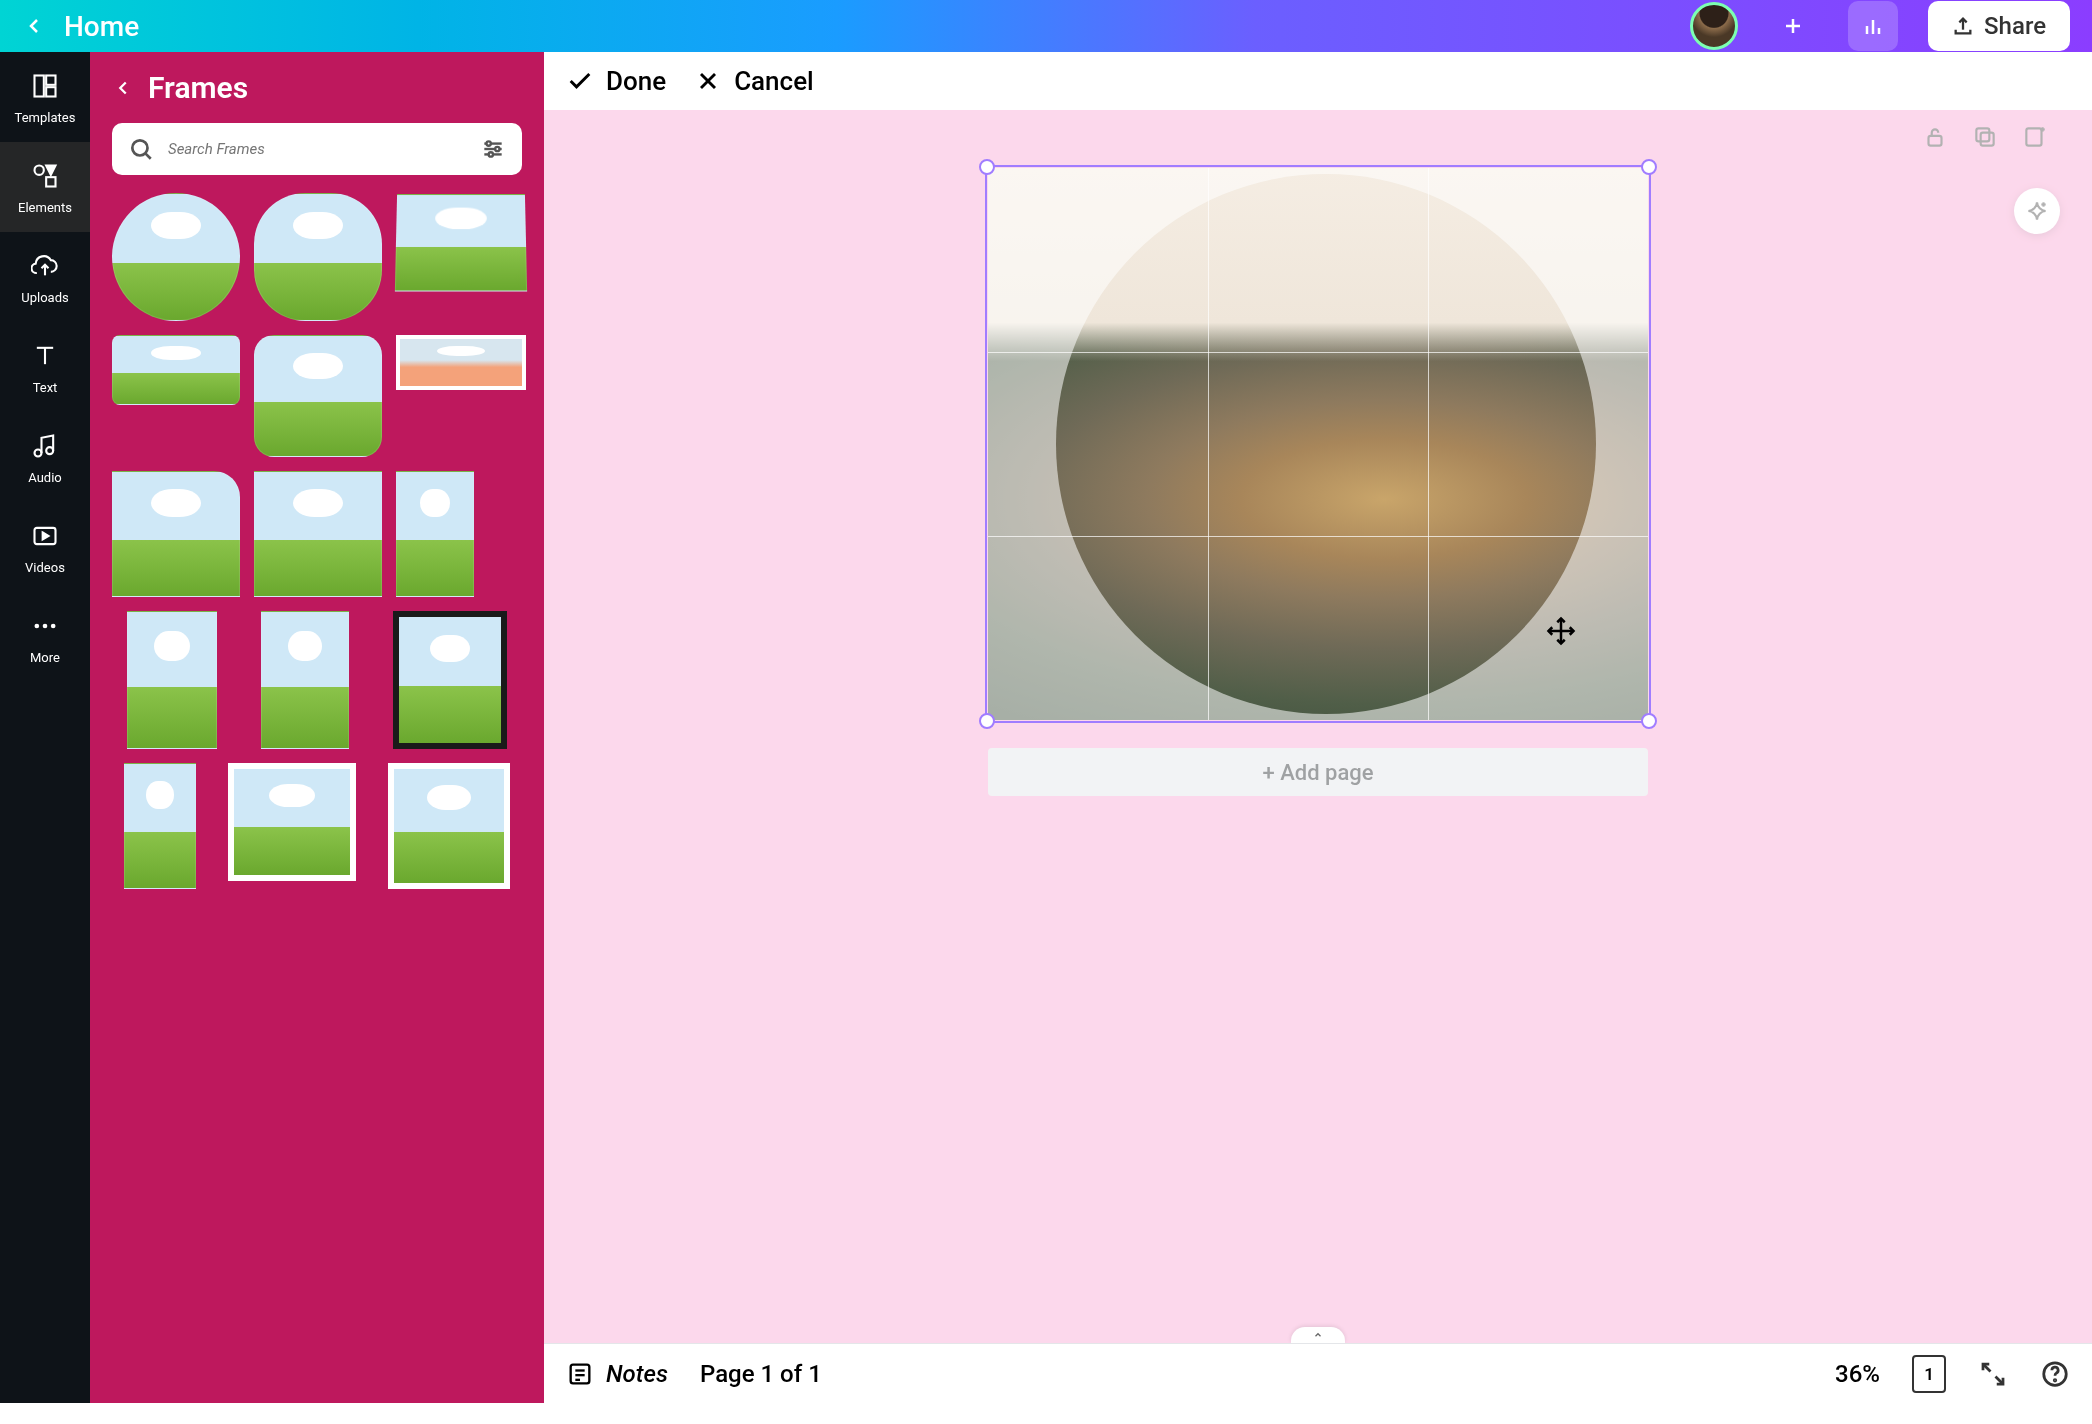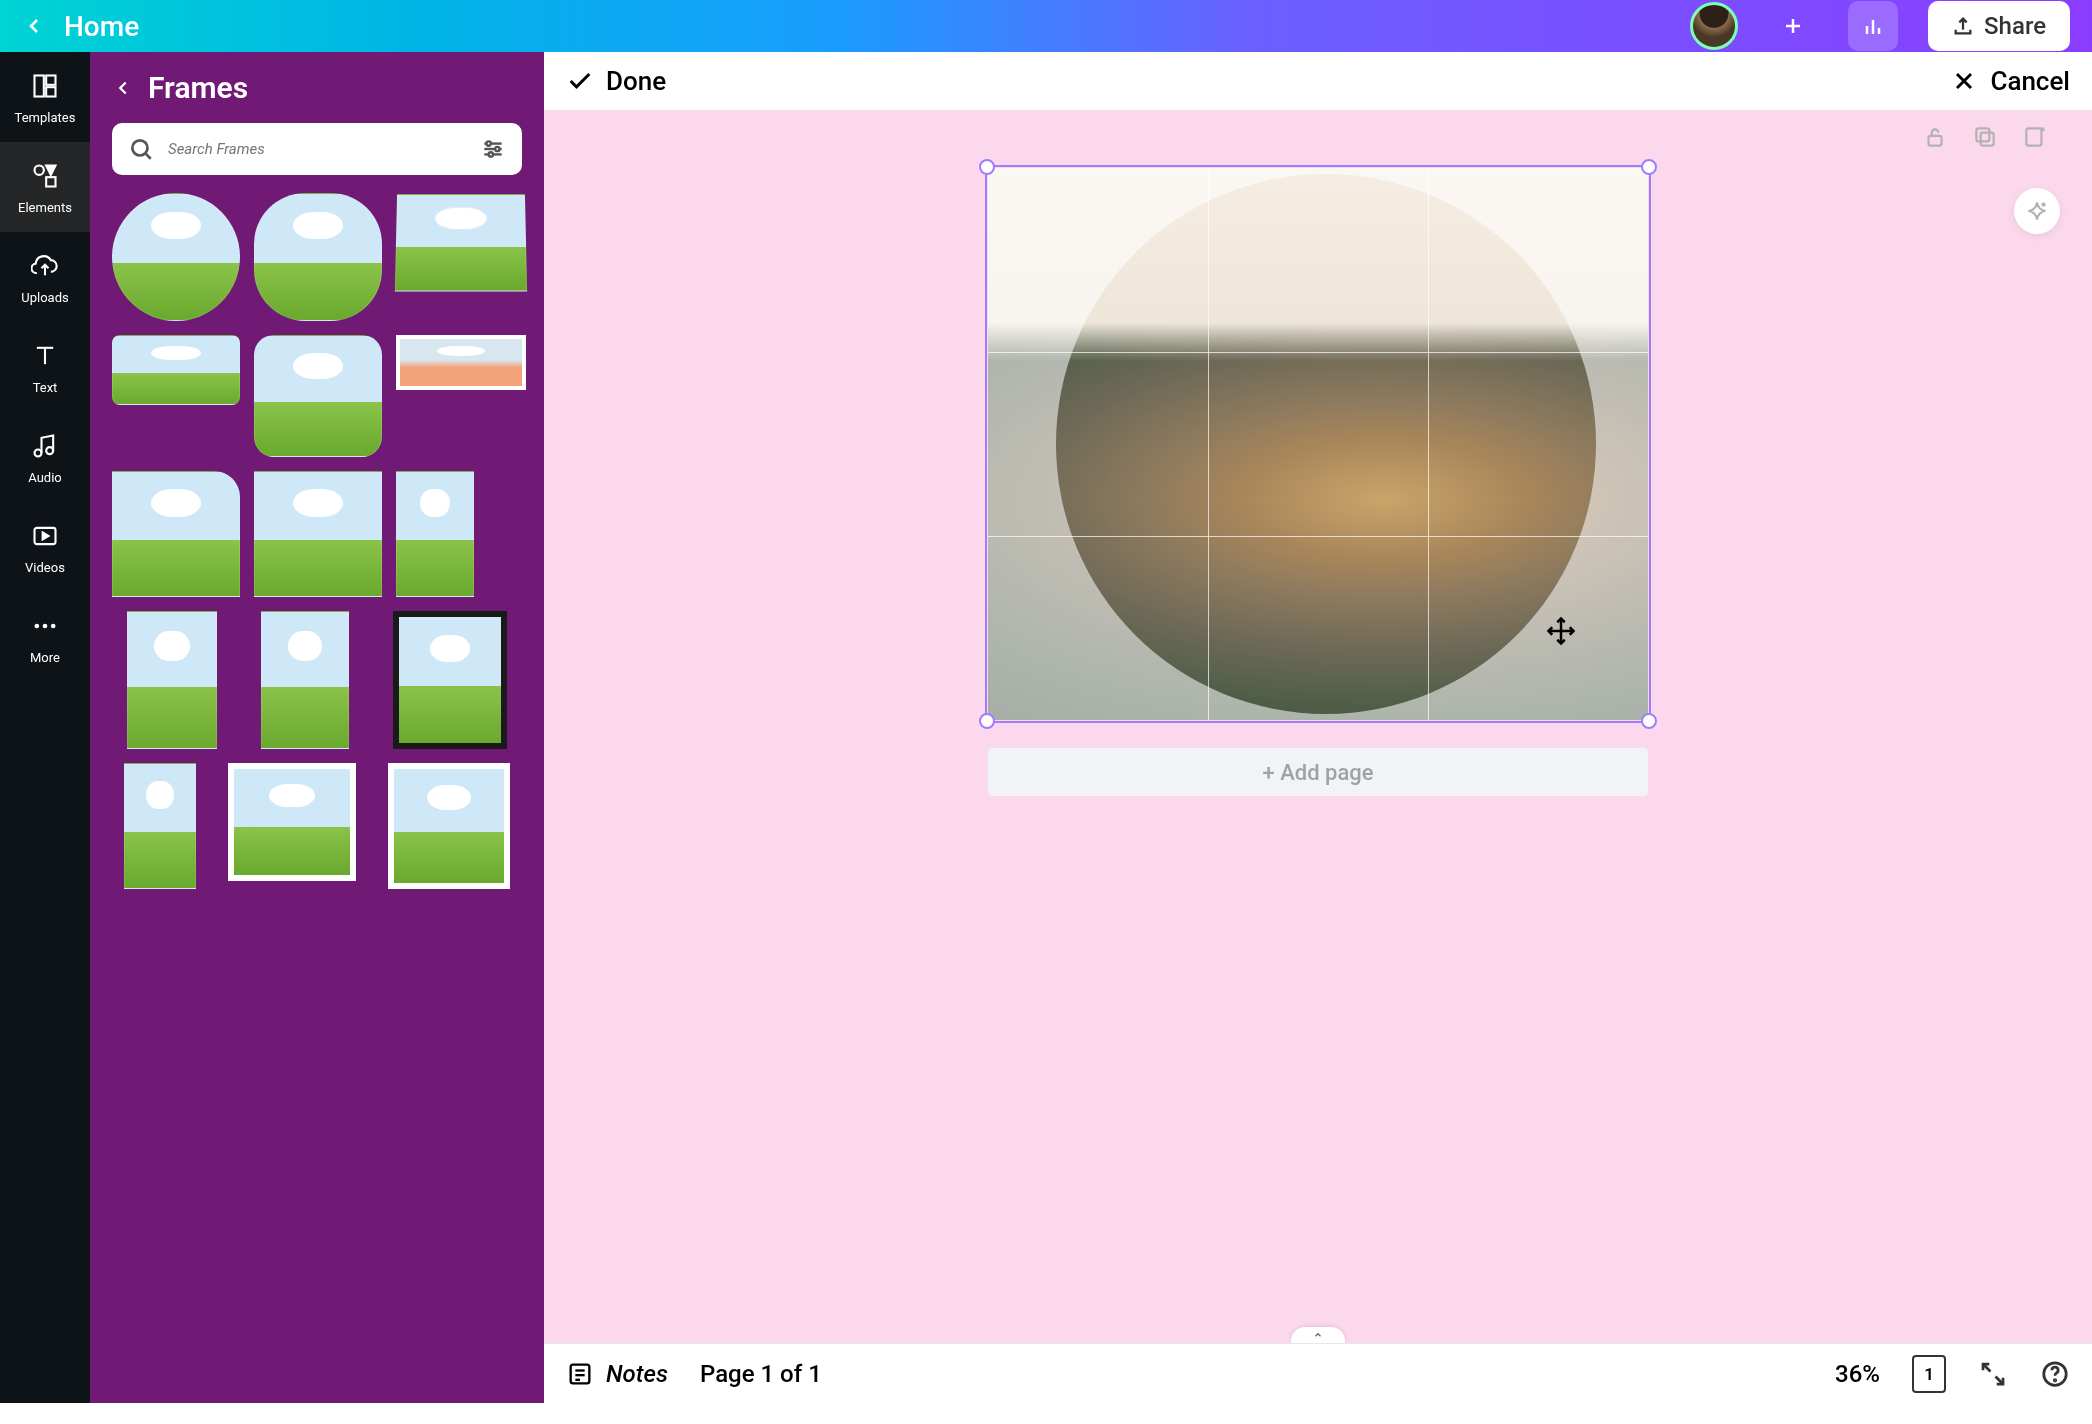--- a/index.html
+++ b/index.html
@@ -23,21 +23,21 @@
 
 .main { display: flex; height: calc(100% - 73px); }
 
 
 .left-rail { width: 90px; background: #0e1318; display: flex; flex-direction: column; }
 .rail-item { display: flex; flex-direction: column; align-items: center; justify-content: center; gap: 8px; height: 90px; color: #fff; font-size: 13px; }
 .rail-item.active { background: #252627; }
 .rail-icon { width: 32px; height: 32px; display: flex; align-items: center; justify-content: center; }
 
 
-.side-panel { width: 454px; background: #701a75; display: flex; flex-direction: column; position: relative; }
+.side-panel { width: 454px; background: #be185d; display: flex; flex-direction: column; position: relative; }
 .panel-header { display: flex; align-items: center; gap: 14px; padding: 18px 22px; }
 .panel-back { color: #fff; }
 .panel-title { color: #fff; font-size: 30px; font-weight: 600; }
 .search-row { padding: 0 22px 18px; }
 .search-box { background: #fff; border-radius: 10px; height: 52px; display: flex; align-items: center; padding: 0 16px; gap: 14px; }
 .search-box input { flex: 1; border: none; outline: none; font-size: 15px; background: transparent; font-style: italic; }
 .search-icon, .filter-icon { width: 26px; height: 26px; color: #555; }
 .frames-grid { flex: 1; overflow: auto; padding: 0 22px 22px; display: flex; flex-direction: column; gap: 14px; }
 .frame-row { display: flex; gap: 14px; align-items: stretch; }
 .frame-thumb { background: linear-gradient(to bottom, #cfe8f7 0%, #cfe8f7 55%, #8bc34a 55%, #6aa82e 100%); position: relative; flex-shrink: 0; border: 1px solid rgba(255,255,255,0.12); }
@@ -52,21 +52,21 @@
 .frame-tall-n { width: 78px; height: 126px; }
 .frame-vtall { width: 90px; height: 138px; }
 .frame-vtall2 { width: 88px; height: 138px; }
 .frame-film { width: 114px; height: 138px; border: 6px solid #1a1a1a; }
 .frame-square-b { width: 128px; height: 118px; border: 6px solid #fff; }
 .frame-tall-r { width: 86px; height: 126px; border-radius: 0 26px 0 0; }
 .panel-collapse { position: absolute; right: -18px; top: 50%; transform: translateY(-50%); width: 18px; height: 96px; background: #252627; border-radius: 0 12px 12px 0; display: flex; align-items: center; justify-content: center; color: #aaa; font-size: 14px; }
 
 
 .canvas-area { flex: 1; background: #fff; display: flex; flex-direction: column; position: relative; }
-.edit-bar { height: 58px; display: flex; align-items: center; gap: 28px; padding: 0 22px; font-size: 26px; justify-content: space-between; }
+.edit-bar { height: 58px; display: flex; align-items: center; gap: 28px; padding: 0 22px; font-size: 26px; }
 .edit-action { display: flex; align-items: center; gap: 12px; font-weight: 500; }
 .edit-action .chk, .edit-action .xmk { width: 28px; height: 28px; }
 
 .canvas-scroll { flex: 1; background: #f9a8d4; overflow: hidden; position: relative; padding: 58px 46px 20px; display: flex; flex-direction: column; align-items: center; gap: 28px; }
 .page-tools { position: absolute; top: 14px; right: 44px; display: flex; gap: 24px; color: #555; }
 .page-tools .ticon { width: 26px; height: 26px; }
 
 .design-page { width: 660px; height: 552px; background: #fff; position: relative; }
 .selection { position: absolute; inset: -3px; border: 2px solid #a07dff; }
 .selection .handle { position: absolute; width: 16px; height: 16px; background: #fff; border: 2px solid #a07dff; border-radius: 50%; }

